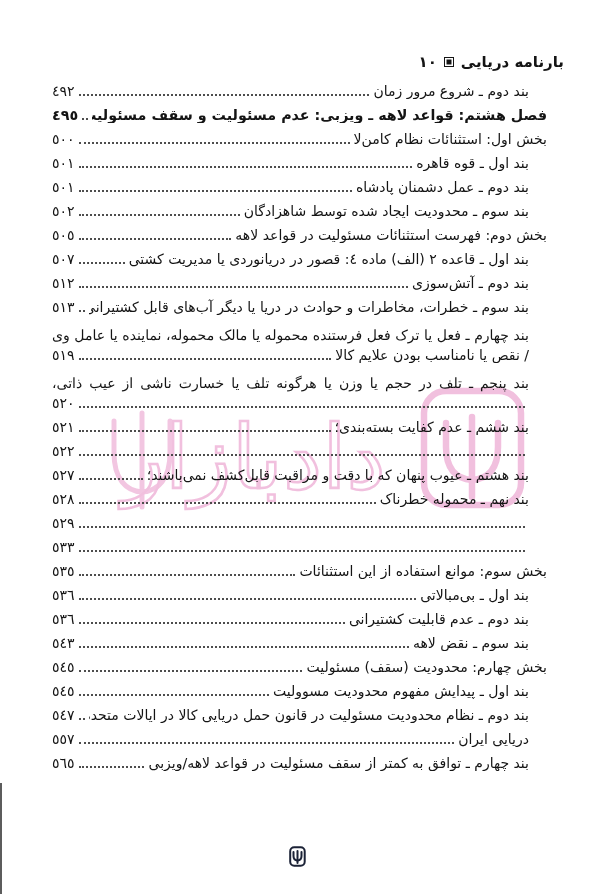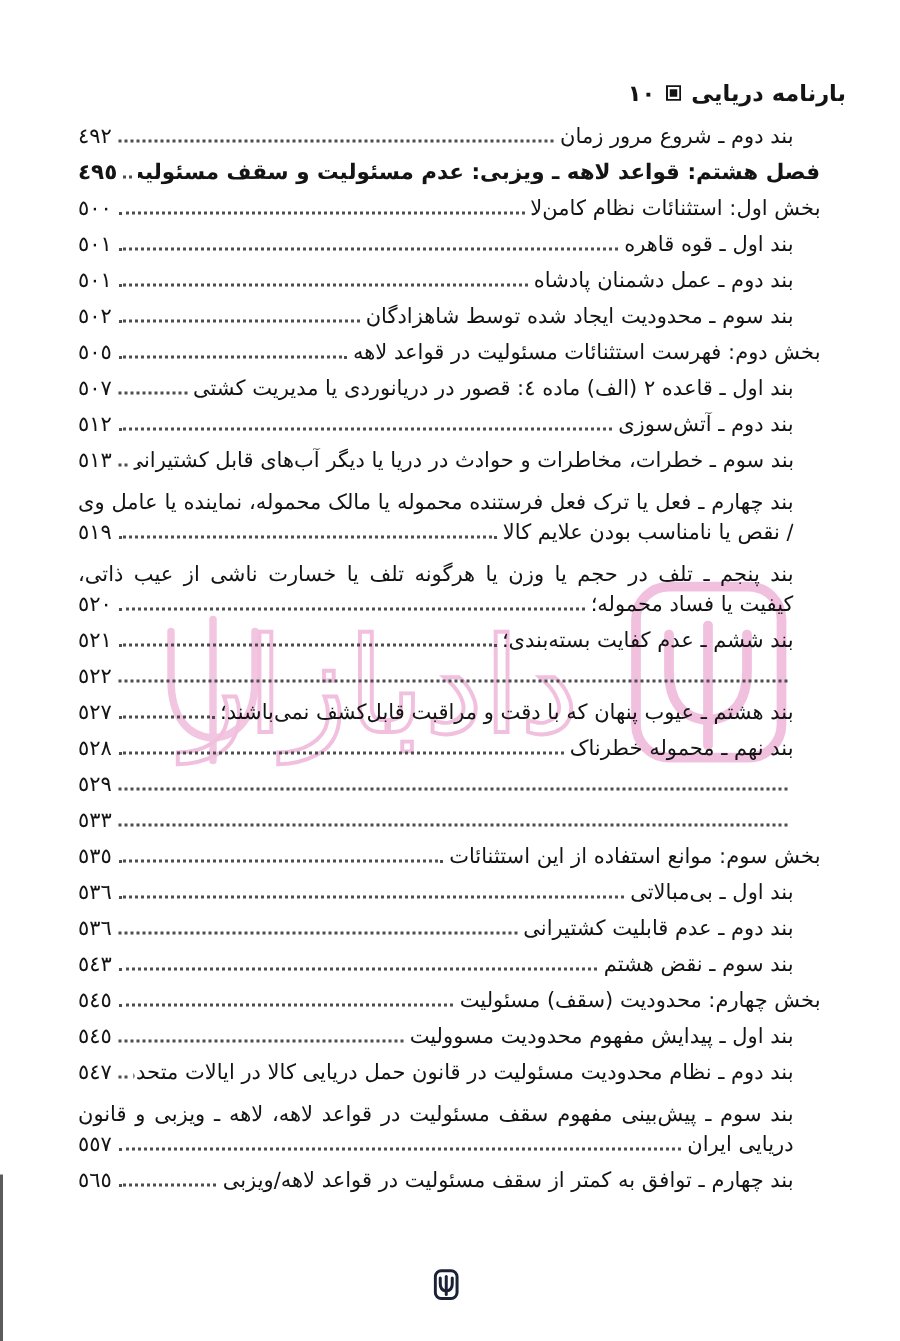--- a/index.html
+++ b/index.html
@@ -144,21 +144,20 @@
     <span class="t">/ نقص یا نامناسب بودن علایم کالا</span>
     <span class="leader"></span>
     <span class="n">٥١٩</span>
   </div>
     <div class="row wrapline">
     <span class="t">بند پنجم ـ تلف در حجم یا وزن یا هرگونه تلف یا خسارت ناشی از عیب ذاتی،</span>
     
     
   </div>
     <div class="row continuation">
-    <span class="t">کیفیت یا فساد محموله؛</span>
     <span class="leader"></span>
     <span class="n">٥٢٠</span>
   </div>
     <div class="row band">
     <span class="t">بند ششم ـ عدم کفایت بسته‌بندی؛</span>
     <span class="leader"></span>
     <span class="n">٥٢١</span>
   </div>
     <div class="row band">
     <span class="leader"></span>
@@ -191,43 +190,38 @@
     <span class="t">بند اول ـ بی‌مبالاتی</span>
     <span class="leader"></span>
     <span class="n">٥٣٦</span>
   </div>
     <div class="row band">
     <span class="t">بند دوم ـ عدم قابلیت کشتیرانی</span>
     <span class="leader"></span>
     <span class="n">٥٣٦</span>
   </div>
     <div class="row band">
-    <span class="t">بند سوم ـ نقض هشتم</span>
+    <span class="t">بند سوم ـ نقض لاهه</span>
     <span class="leader"></span>
     <span class="n">٥٤٣</span>
   </div>
     <div class="row bakhsh">
     <span class="t">بخش چهارم: محدودیت (سقف) مسئولیت</span>
     <span class="leader"></span>
     <span class="n">٥٤٥</span>
   </div>
     <div class="row band">
     <span class="t">بند اول ـ پیدایش مفهوم محدودیت مسوولیت</span>
     <span class="leader"></span>
     <span class="n">٥٤٥</span>
   </div>
     <div class="row band">
     <span class="t">بند دوم ـ نظام محدودیت مسئولیت در قانون حمل دریایی کالا در ایالات متحده</span>
     <span class="leader"></span>
     <span class="n">٥٤٧</span>
-  </div>
-    <div class="row wrapline">
-    <span class="t">بند سوم ـ پیش‌بینی مفهوم سقف مسئولیت در قواعد لاهه، لاهه ـ ویزبی و قانون</span>
-    
-    
   </div>
     <div class="row continuation">
     <span class="t">دریایی ایران</span>
     <span class="leader"></span>
     <span class="n">٥٥٧</span>
   </div>
     <div class="row band">
     <span class="t">بند چهارم ـ توافق به کمتر از سقف مسئولیت در قواعد لاهه/ویزبی</span>
     <span class="leader"></span>
     <span class="n">٥٦٥</span>

